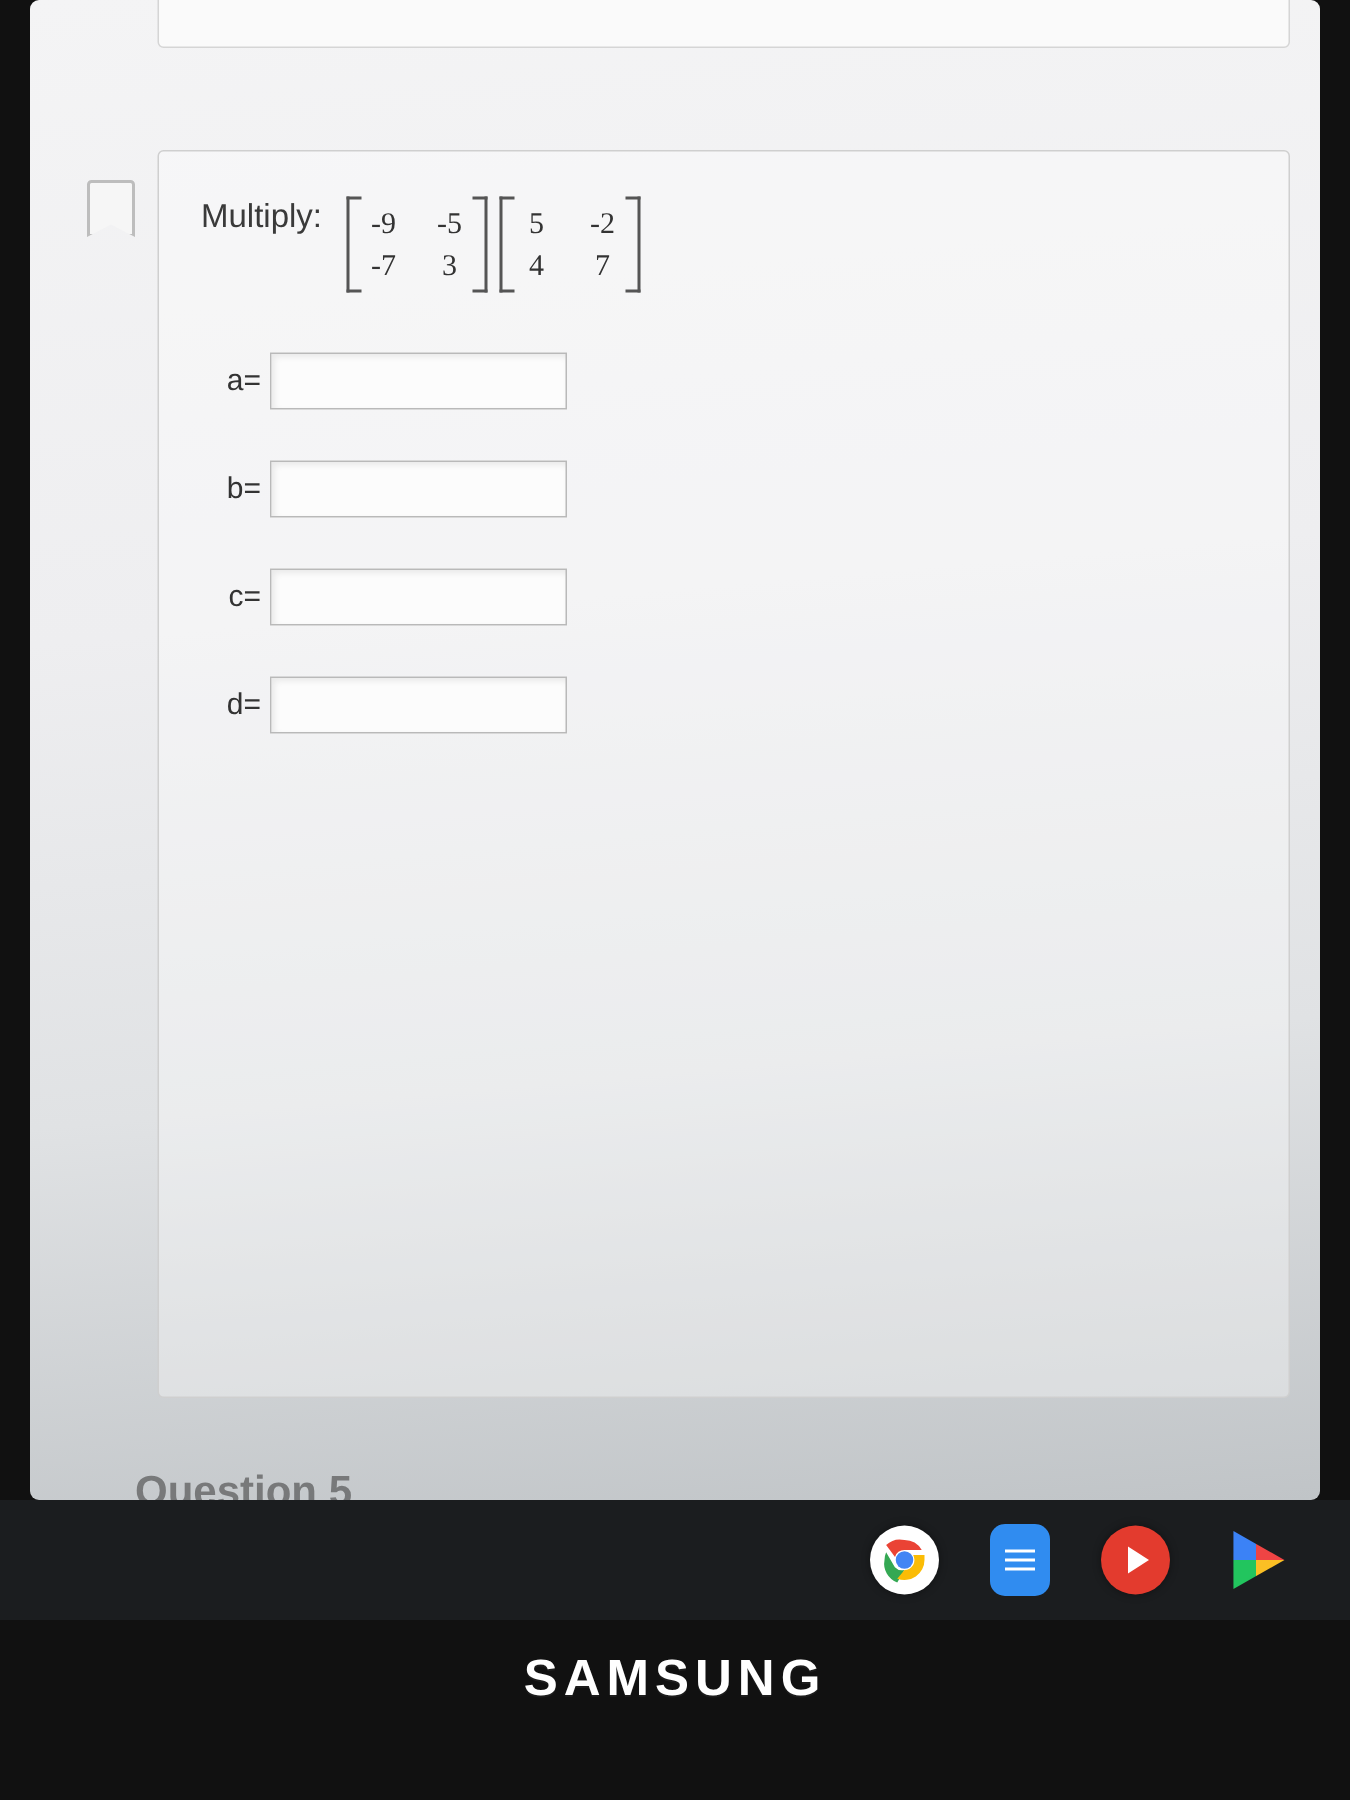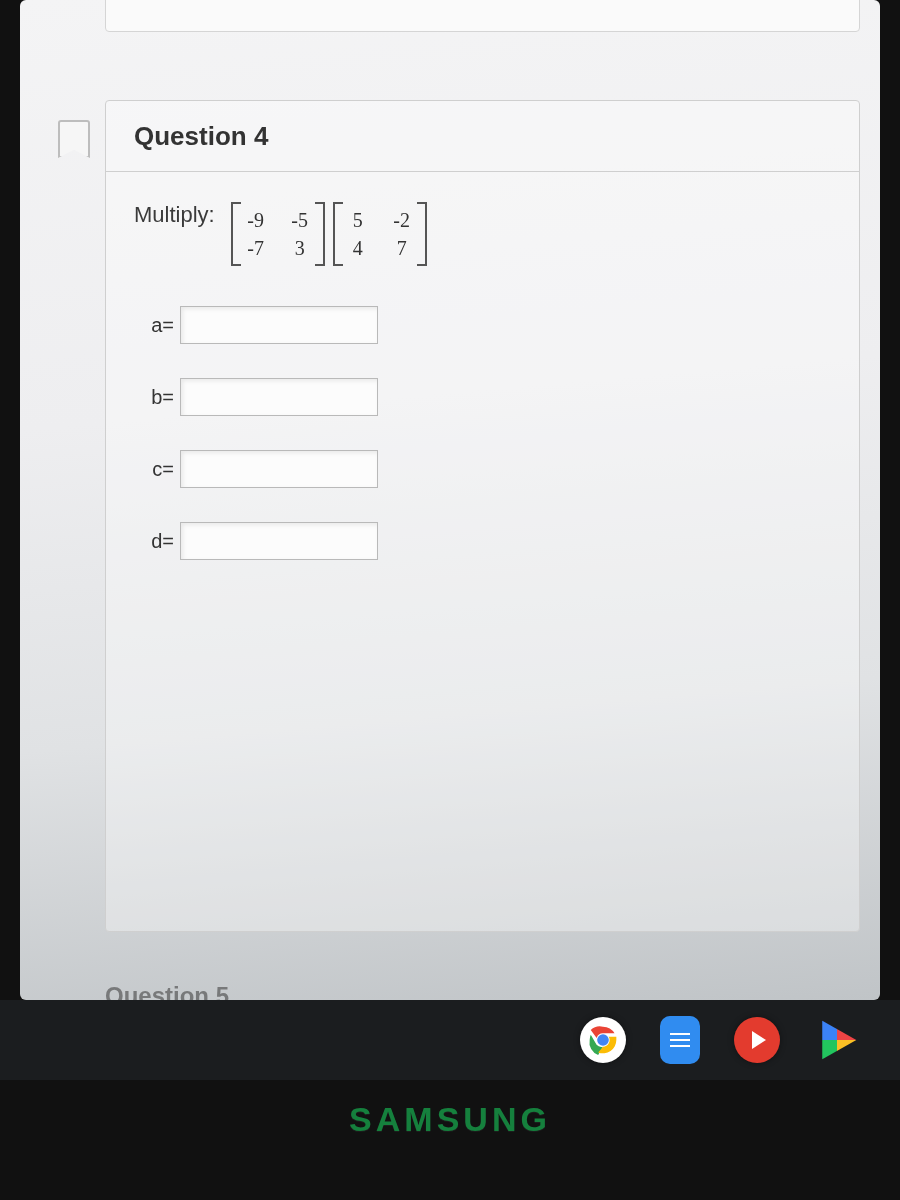--- a/index.html
+++ b/index.html
@@ -136,23 +136,23 @@
     height: 36px;
     border: 1px solid #b9b9b9;
     background: #fcfcfc;
     box-shadow: inset 2px 2px 4px rgba(0,0,0,0.08);
     font-size: 18px;
     padding: 0 8px;
   }
 
   .next-peek {
     position: absolute;
-    left: 85px;
+    left: 70px;
     bottom: -10px;
-    font-size: 24px;
+    font-size: 28px;
     font-weight: 700;
     color: #444;
     opacity: 0.6;
   }
 
   
   .shelf {
     position: absolute;
     left: 0;
     right: 0;
@@ -195,37 +195,36 @@
   .brand {
     position: absolute;
     top: 1100px;
     left: 0;
     right: 0;
     text-align: center;
     font-family: Arial, sans-serif;
     font-weight: 700;
     letter-spacing: 4px;
     font-size: 34px;
-    color: #15803d;
+    color: #ffffff;
     text-shadow: 0 1px 0 rgba(255,255,255,0.05);
   }
 </style>
 </head>
 <body>
 
 <div class="screen">
 
   <div class="content-area">
 
     <div class="prev-box"></div>
 
     <div class="bookmark"></div>
 
     <div class="question-box">
-      <div class="question-header">Question 4</div>
 
       <div class="qbody">
 
         <div class="row">
           <span class="label">Multiply:</span>
 
           <span class="mat">
             <span class="mrow">
               <span class="mcell">-9</span>
               <span class="mcell">-5</span>

